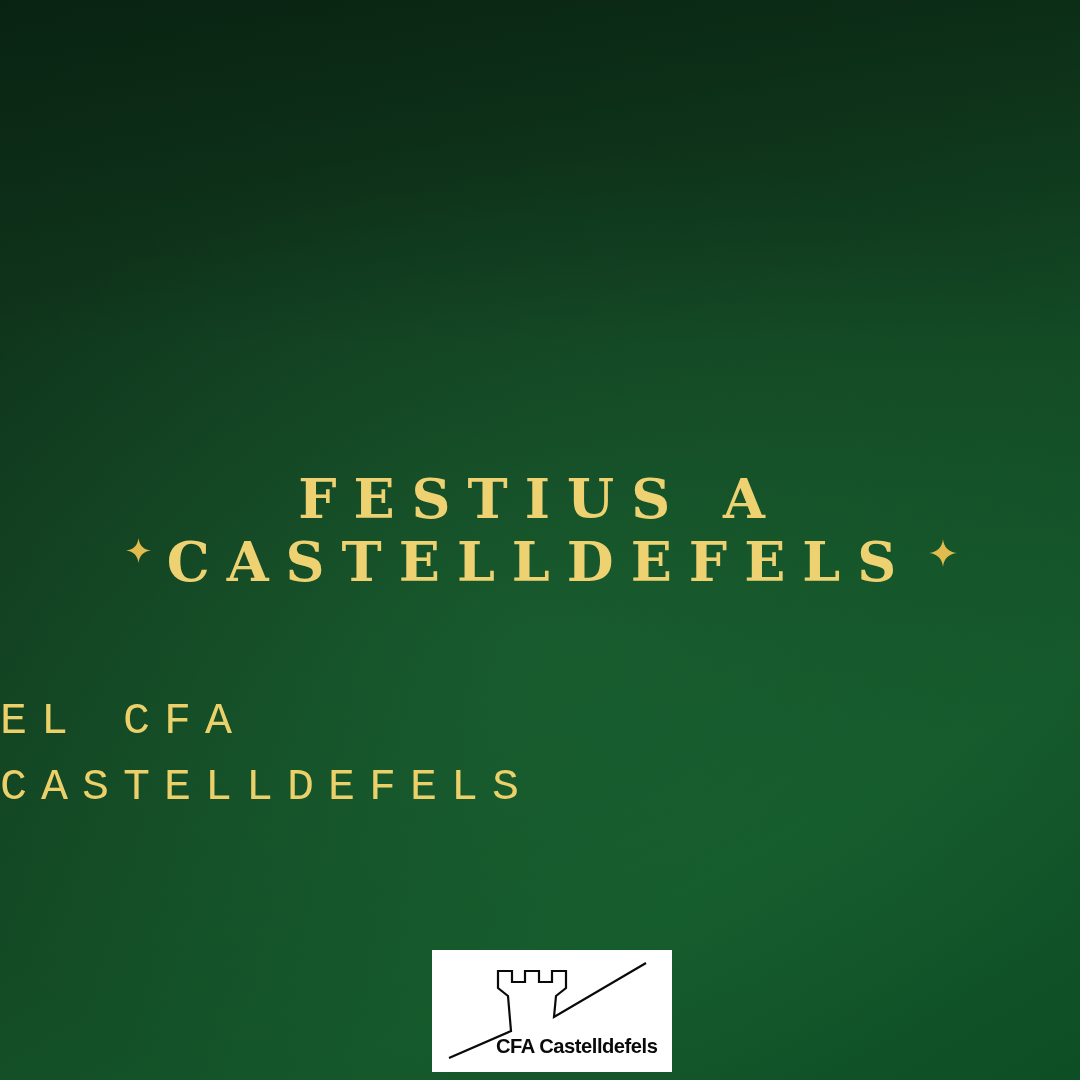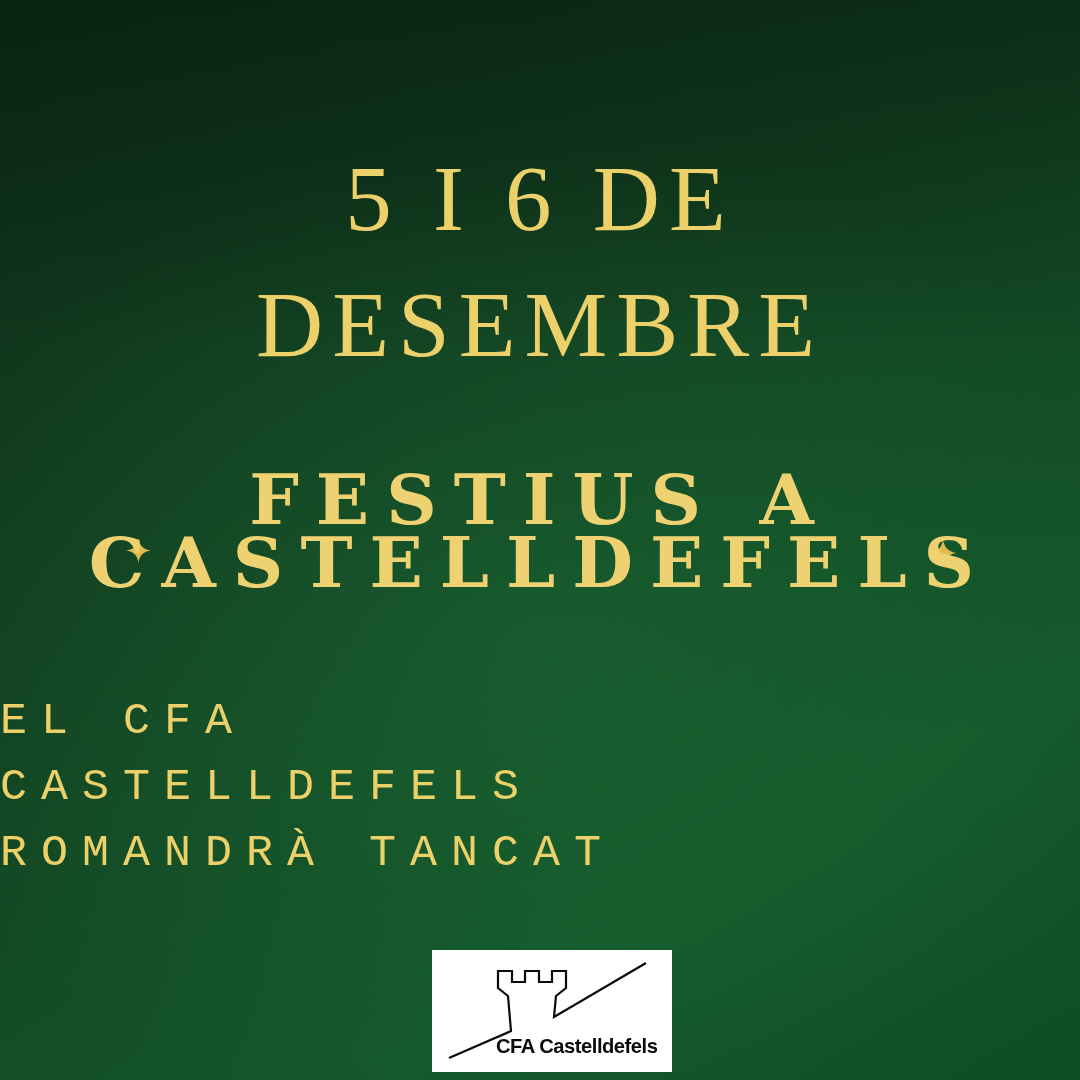--- a/index.html
+++ b/index.html
@@ -35,21 +35,21 @@
 
   .subtitle-block {
     position: absolute;
     top: 468px;
     left: 0;
     width: 100%;
     text-align: center;
     color: var(--goldBright);
     font-family: "DejaVu Serif", serif;
     font-weight: 700;
-    font-size: 70px;
+    font-size: 54px;
     letter-spacing: 17px;
     line-height: 63px;
   }
 
   .body-block {
     position: absolute;
     top: 689px;
     left: 0;
     width: 100%;
     text-align: left;
@@ -106,24 +106,20 @@
     white-space: nowrap;
     transform: scaleX(0.96);
     transform-origin: left center;
   }
 </style>
 </head>
 <body>
 
 <div class="canvas">
 
-  <div class="title-block">
-    <div>5 I 6 DE</div>
-    <div>DESEMBRE</div>
-  </div>
 
   <span class="sparkle sparkle-left">
     <svg viewBox="0 0 24 24" aria-hidden="true">
       <path d="M12 1 C12.9 7.6 16.4 11.1 23 12 C16.4 12.9 12.9 16.4 12 23 C11.1 16.4 7.6 12.9 1 12 C7.6 11.1 11.1 7.6 12 1 Z"></path>
     </svg>
   </span>
 
   <span class="sparkle sparkle-right">
     <svg viewBox="0 0 24 24" aria-hidden="true">
       <path d="M12 1 C12.9 7.6 16.4 11.1 23 12 C16.4 12.9 12.9 16.4 12 23 C11.1 16.4 7.6 12.9 1 12 C7.6 11.1 11.1 7.6 12 1 Z"></path>
@@ -131,21 +127,20 @@
   </span>
 
   <div class="subtitle-block">
     <div>FESTIUS A</div>
     <div>CASTELLDEFELS</div>
   </div>
 
   <div class="body-block">
     <div>EL CFA</div>
     <div>CASTELLDEFELS</div>
-    <div>ROMANDRÀ TANCAT</div>
   </div>
 
   <div class="logo-box">
     <svg class="tower" viewBox="0 0 240 122" aria-hidden="true">
       <polyline points="17,108 79,81 76,46 66,38 66,21 80,21 80,32 93,32 93,21 107,21 107,32 120,32 120,21 134,21 134,38 124,46 122,67 214,13"></polyline>
     </svg>
     <div class="logo-text">CFA Castelldefels</div>
   </div>
 
 </div>

